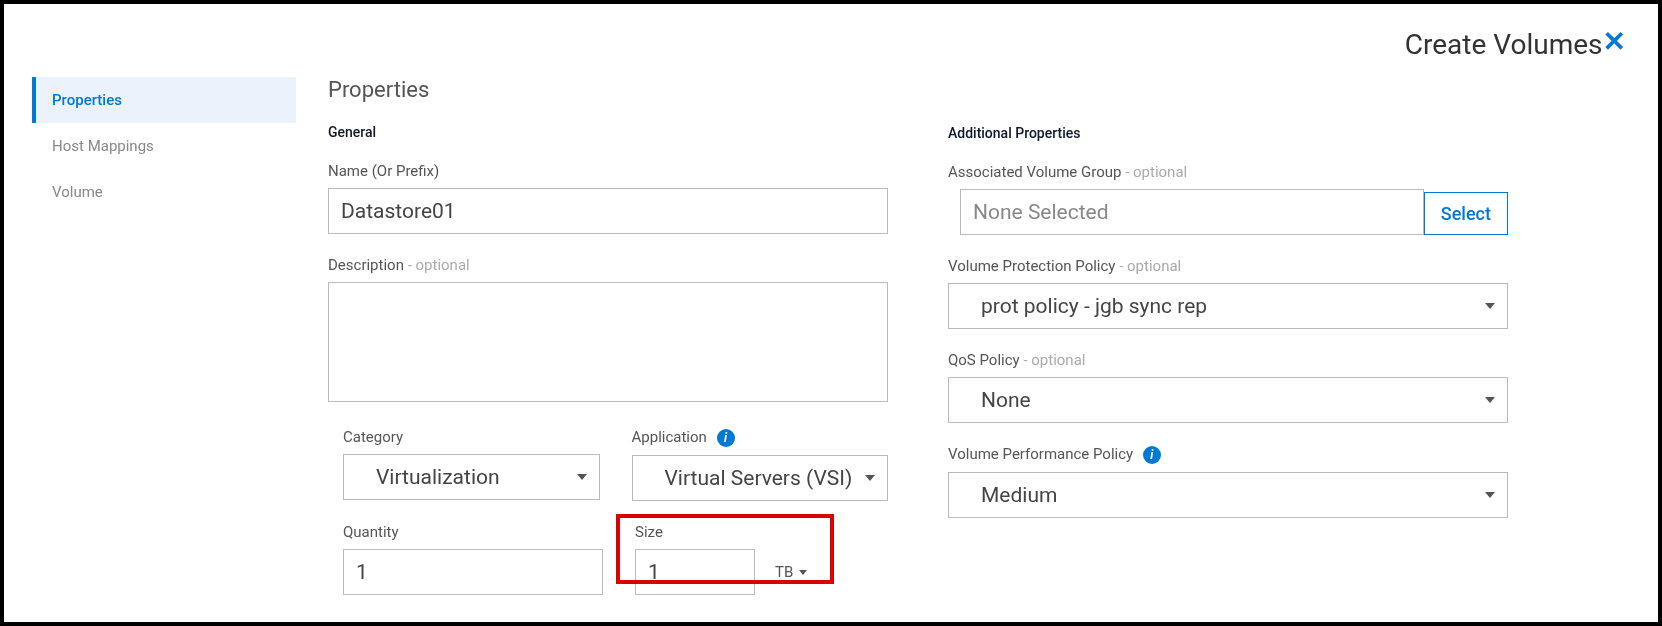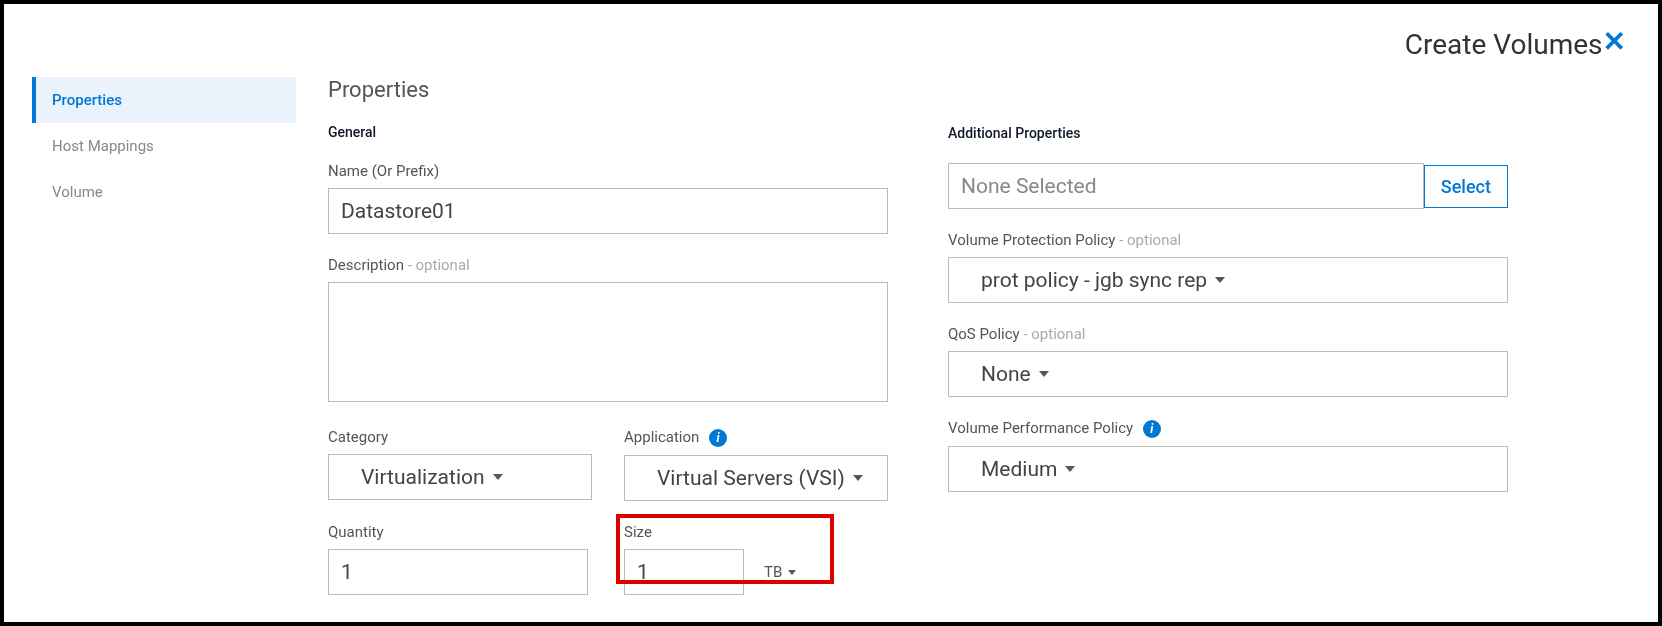--- a/index.html
+++ b/index.html
@@ -9,36 +9,36 @@
   .close-btn { font-size: 28px; font-weight: 700; color: #0078d4; cursor: pointer; line-height: 1; }
   .content { display: flex; padding: 0 0 0 28px; height: calc(100% - 80px); }
   .sidebar { width: 264px; flex-shrink: 0; }
   .sidebar-item { padding: 14px 0 14px 16px; font-size: 15px; color: #888; cursor: pointer; border-left: 4px solid transparent; }
   .sidebar-item.active { color: #0078d4; background: #eaf3fc; border-left: 4px solid #0078d4; font-weight: 500; }
   .main { flex: 1; padding: 0 40px 0 32px; display: flex; gap: 60px; }
   .col { flex: 1; max-width: 560px; }
   .section-title { font-size: 22px; font-weight: 400; color: #555; margin-bottom: 22px; }
   .subsection-title { font-size: 14px; font-weight: 500; color: #0f172a; margin-bottom: 22px; }
   .field { margin-bottom: 22px; }
-  .field-row { display: flex; gap: 32px; }
+  .field-row { display: flex; gap: 32px; margin-left: 15px; }
   .field-row .field { flex: 1; }
   .label { font-size: 15px; color: #555; margin-bottom: 8px; display: block; }
   .label .opt { color: #aaa; font-weight: 400; }
   .input, .textarea, .select, .readonly {
     width: 100%; border: 1px solid #bbb; padding: 10px 12px; font-size: 21px; color: #444; background: #fff;
   }
   .textarea { height: 120px; resize: none; }
-  .select { position: relative; display: flex; align-items: center; cursor: pointer; padding-left: 32px; }
+  .select { position: relative; display: flex; justify-content: space-between; align-items: center; cursor: pointer; padding-left: 32px; }
   .caret { width: 0; height: 0; border-left: 5px solid transparent; border-right: 5px solid transparent; border-top: 6px solid #555; flex-shrink: 0; margin-left: 8px; }
   .info-icon { display: inline-flex; align-items: center; justify-content: center; width: 18px; height: 18px; border-radius: 50%; background: #0078d4; color: #fff; font-size: 12px; font-weight: 700; font-style: italic; margin-left: 6px; vertical-align: middle; }
   .qty-input { width: 260px; }
   .size-group { display: flex; align-items: center; gap: 20px; }
   .size-input { width: 120px; }
   .unit { display: flex; align-items: center; gap: 6px; font-size: 15px; color: #555; cursor: pointer; }
-  .select-row { display: flex; gap: 0; align-items: center; }
+  .select-row { display: flex; gap: 0; align-items: flex-end; margin-left: 12px; }
   .select-btn { border: 1px solid #0078d4; color: #0078d4; background: #fff; padding: 10px 16px; font-size: 18px; cursor: pointer; font-weight: 500; }
   .readonly { color: #888; flex: 1; }
   .highlight-box { border: 4px solid #d00; position: absolute; left: 612px; top: 510px; width: 218px; height: 70px; pointer-events: none; }
   .small-caret { width: 0; height: 0; border-left: 4px solid transparent; border-right: 4px solid transparent; border-top: 5px solid #555; }
 </style>
 </head>
 <body>
 
 <div class="header-row">
   <div class="page-title">Create Volumes</div>
@@ -106,20 +106,23 @@
           </div>
         </div>
       </div>
     </div>
 
     <div class="col">
       <div style="height:48px"></div>
       <div class="subsection-title">Additional Properties</div>
 
       <div class="field">
+        <label class="label">
+          <span>Associated Volume Group</span><span class="opt"> - optional</span>
+        </label>
         <div class="select-row">
           <div class="readonly">None Selected</div>
           <button class="select-btn">Select</button>
         </div>
       </div>
 
       <div class="field">
         <label class="label">
           <span>Volume Protection Policy</span><span class="opt"> - optional</span>
         </label>

